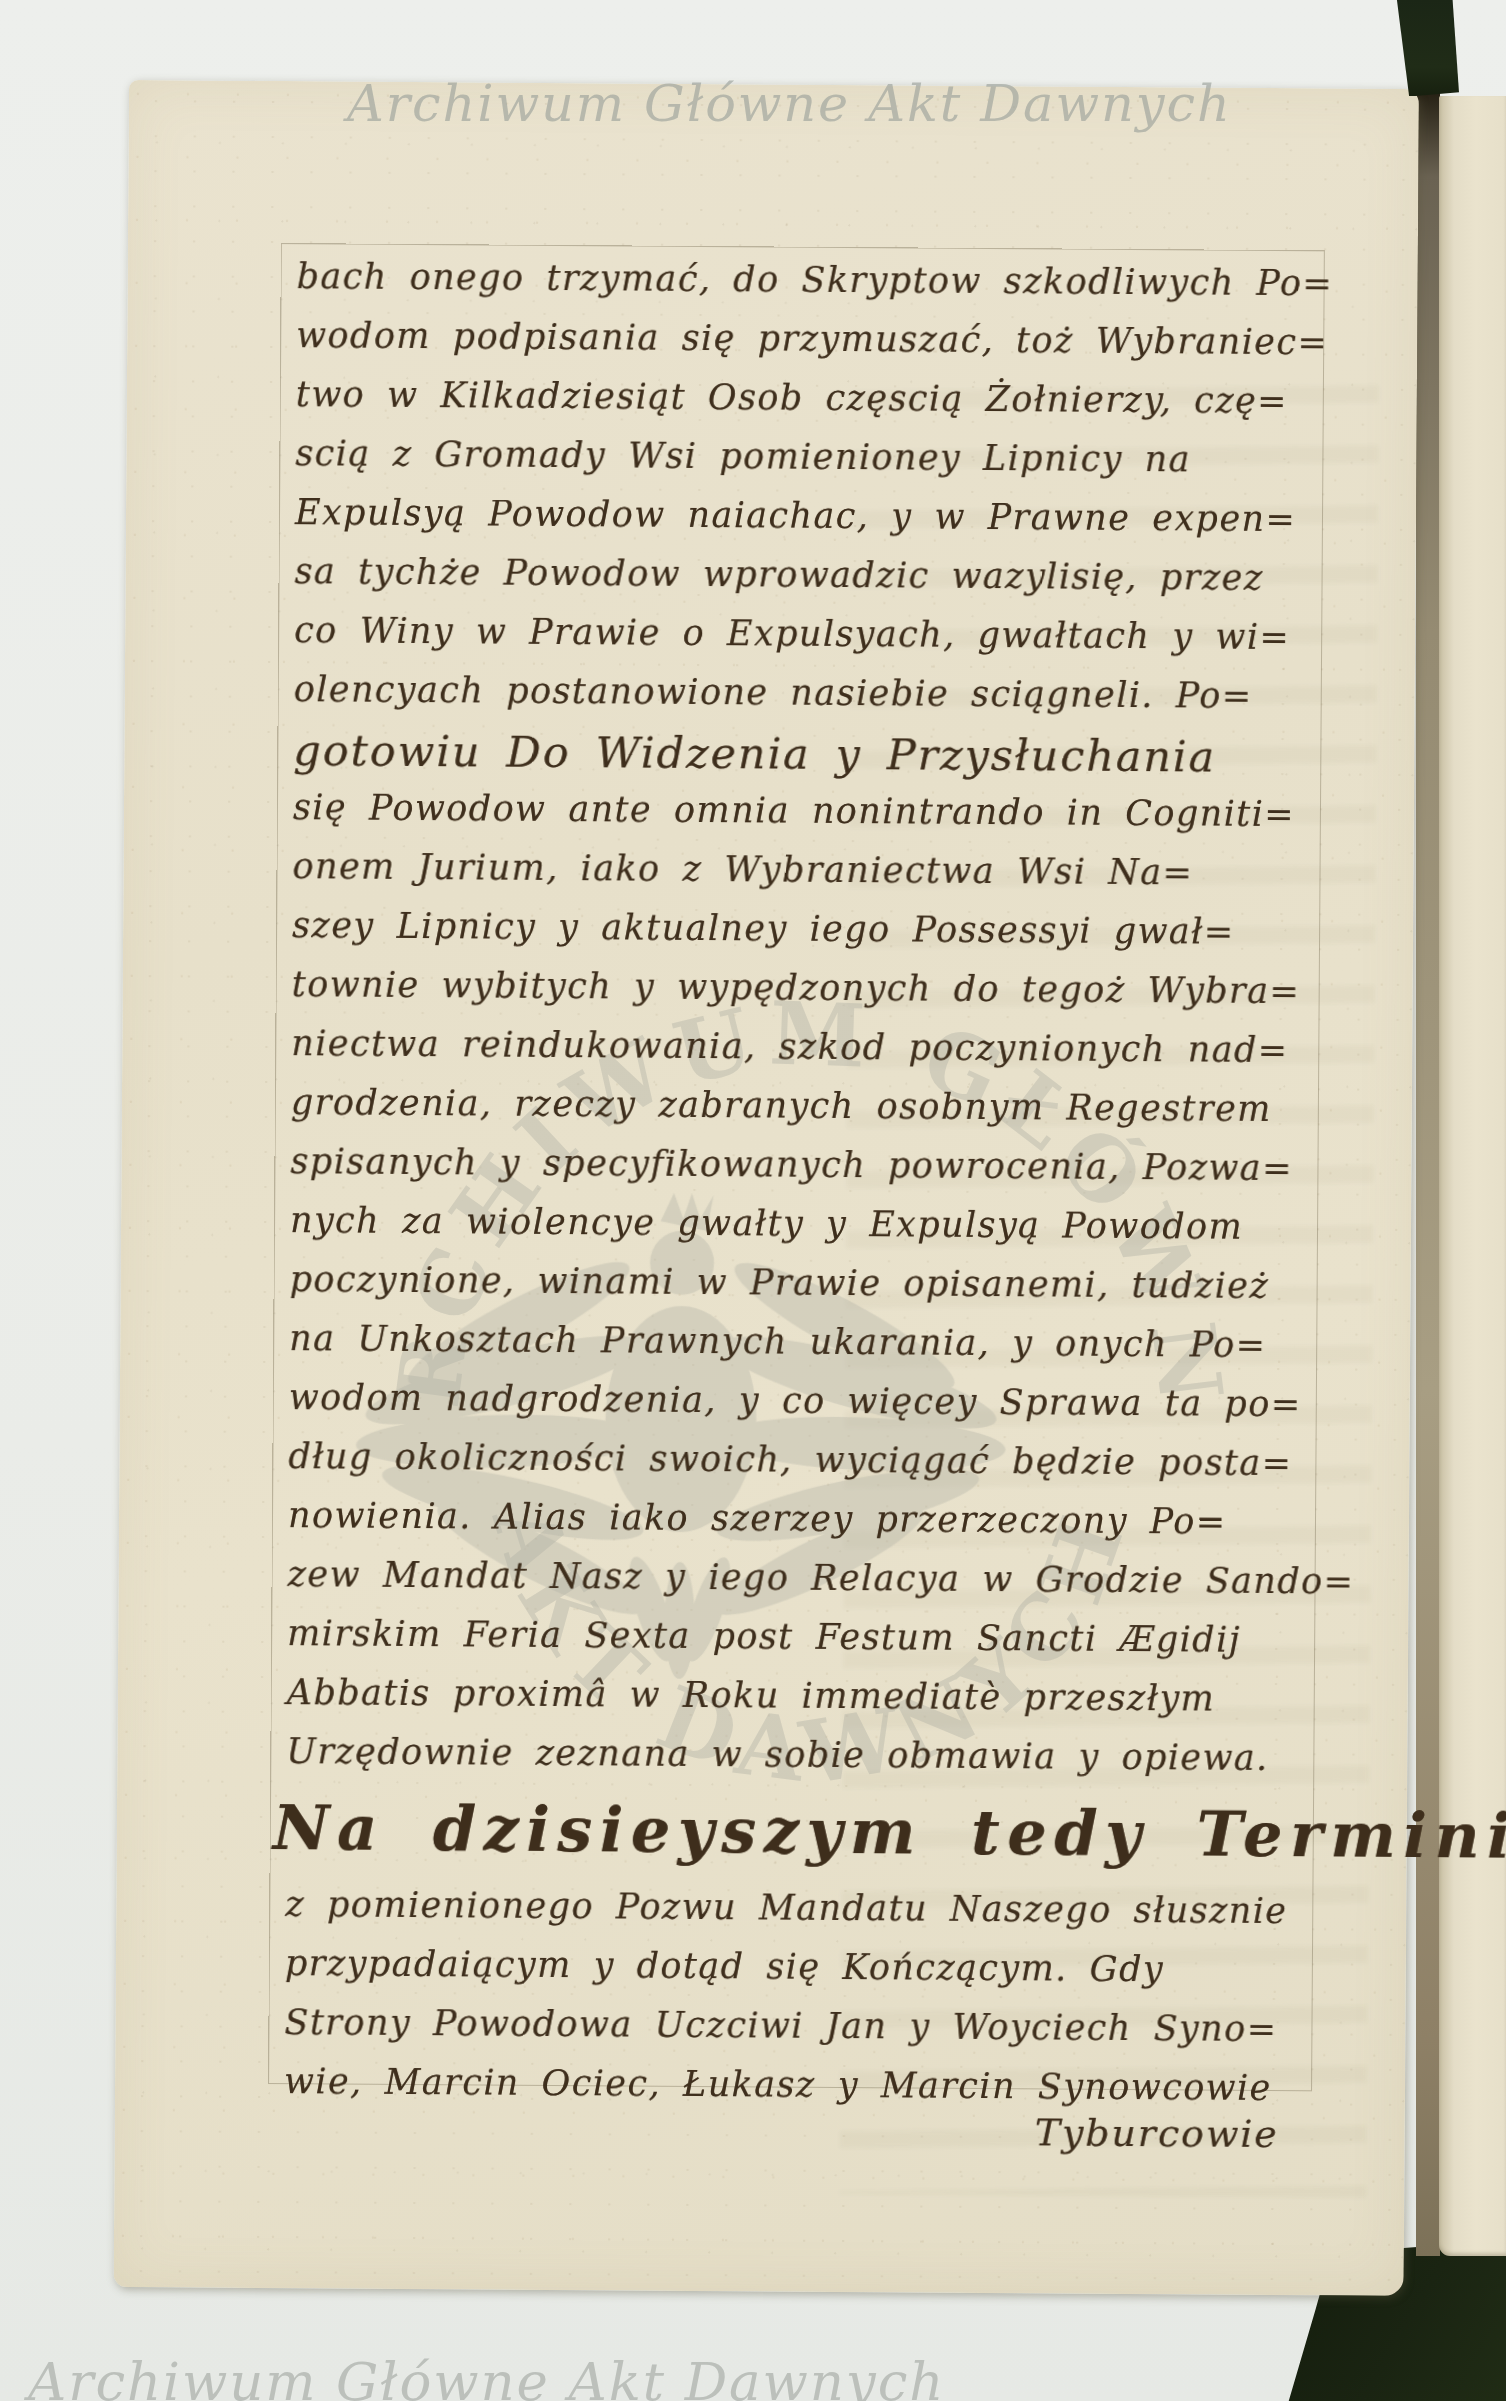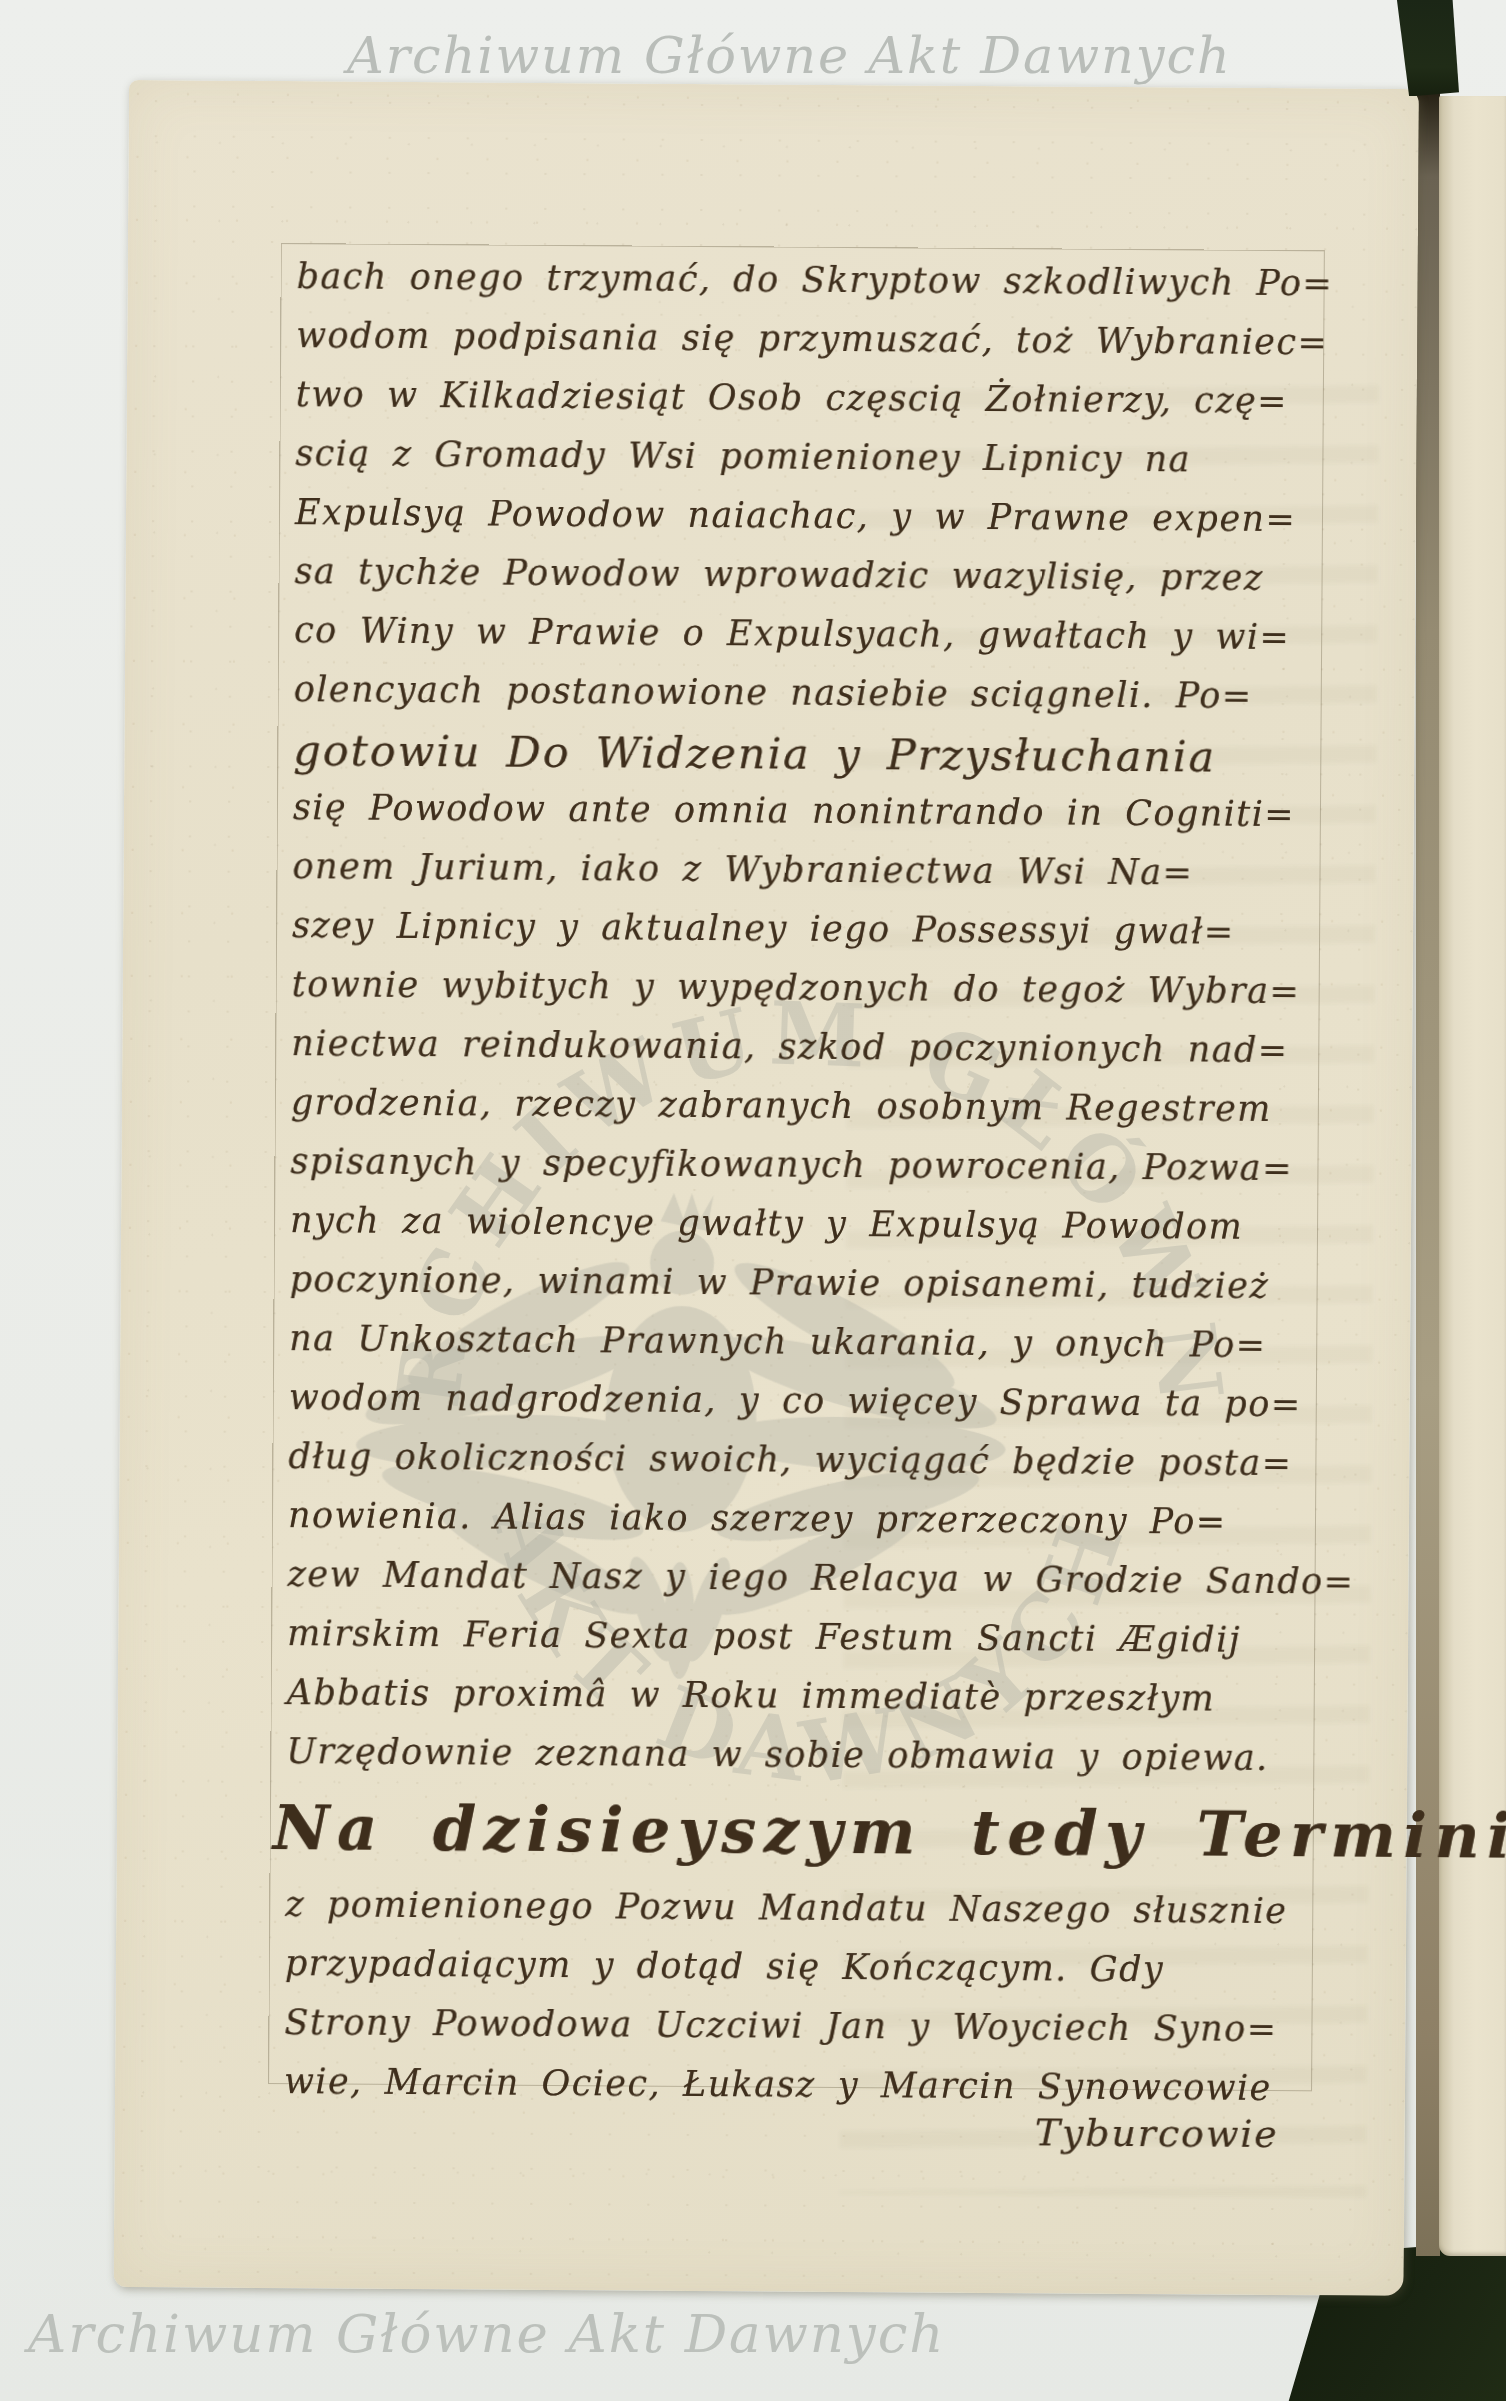--- a/index.html
+++ b/index.html
@@ -75,21 +75,21 @@
   }
   
   .binding-top{
     left:1395px;top:0;width:64px;height:96px;z-index:3;
     background:linear-gradient(180deg,#1b2616 0%,#202c17 70%,#17200f 100%);
     clip-path:polygon(3% 0,90% 0,100% 96%,32% 100%,22% 100%);
   }
   
   .wm{
     z-index:4;font-style:italic;font-size:51px;letter-spacing:1.9px;
-    color:var(--watermark);opacity:.62;white-space:nowrap;
+    color:var(--watermark);opacity:.62;white-space:nowrap;margin-top:48px;
   }
   .wm-top{left:347px;top:26px;}
   .wm-bottom{left:28px;top:2303px;font-size:53px;opacity:.55;}
 </style>
 </head>
 <body>
 
 <div class="abs cover-bottom"></div>
 
 <div class="abs page-gap"></div>

